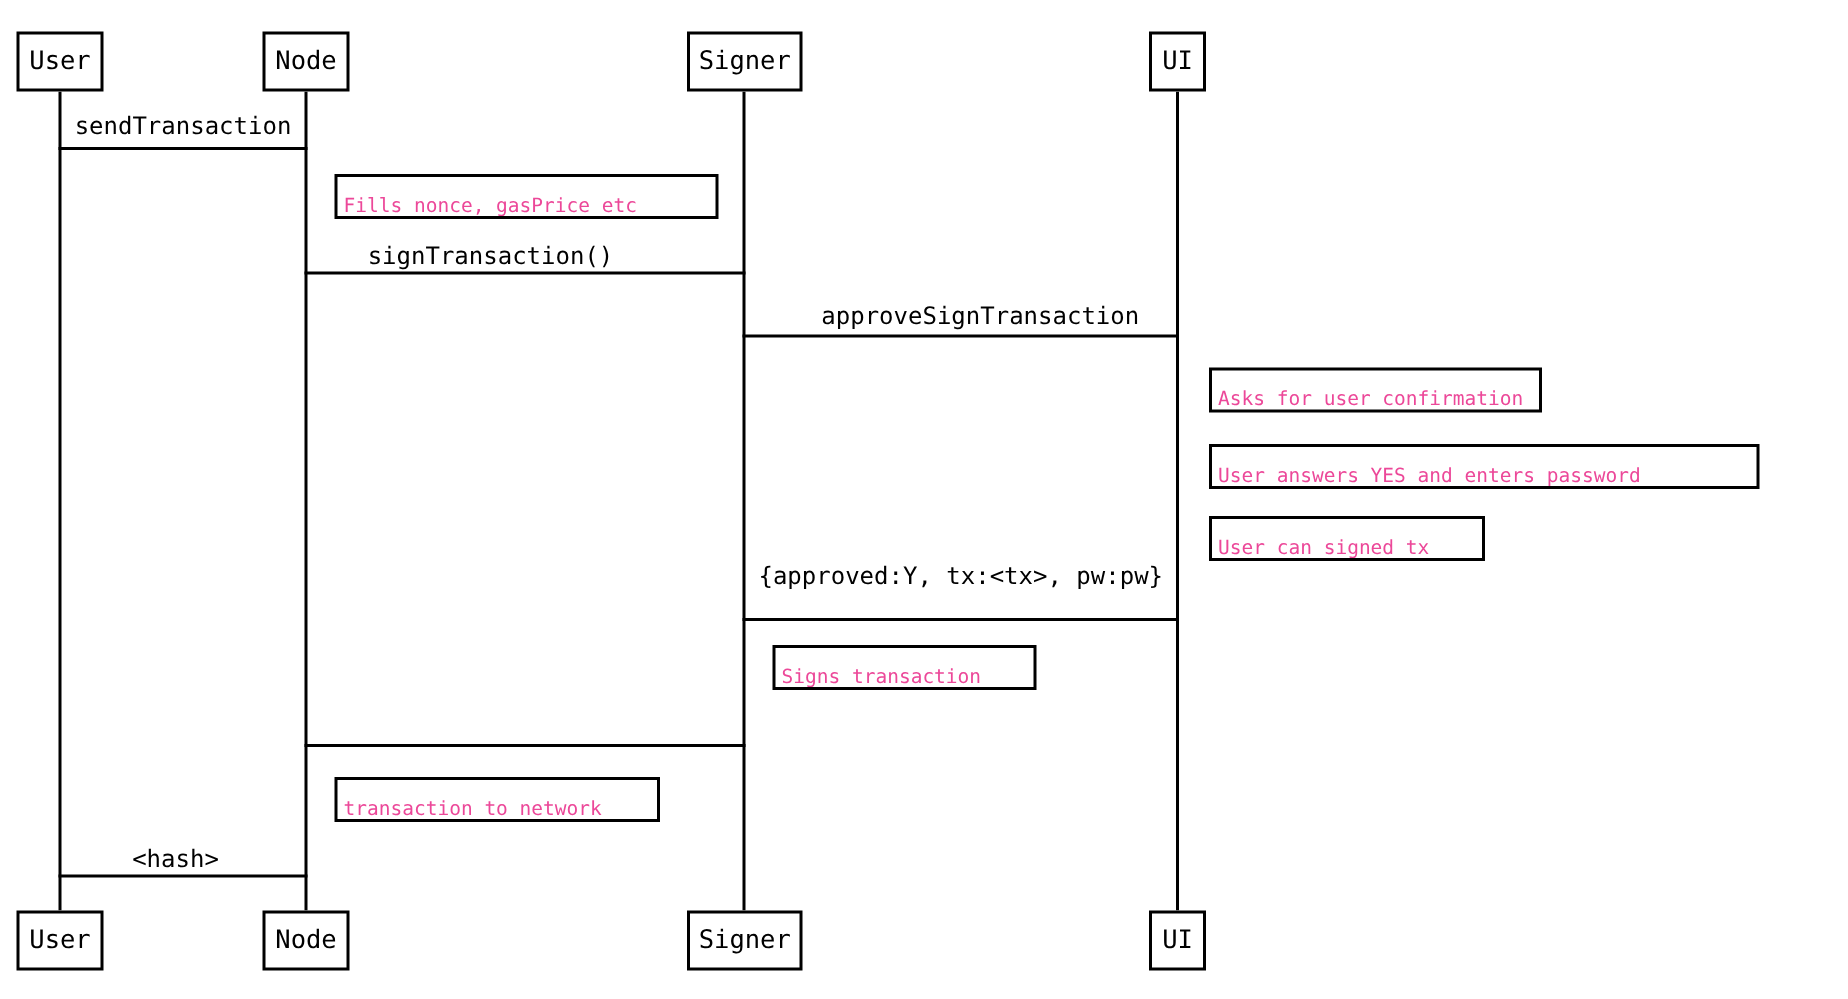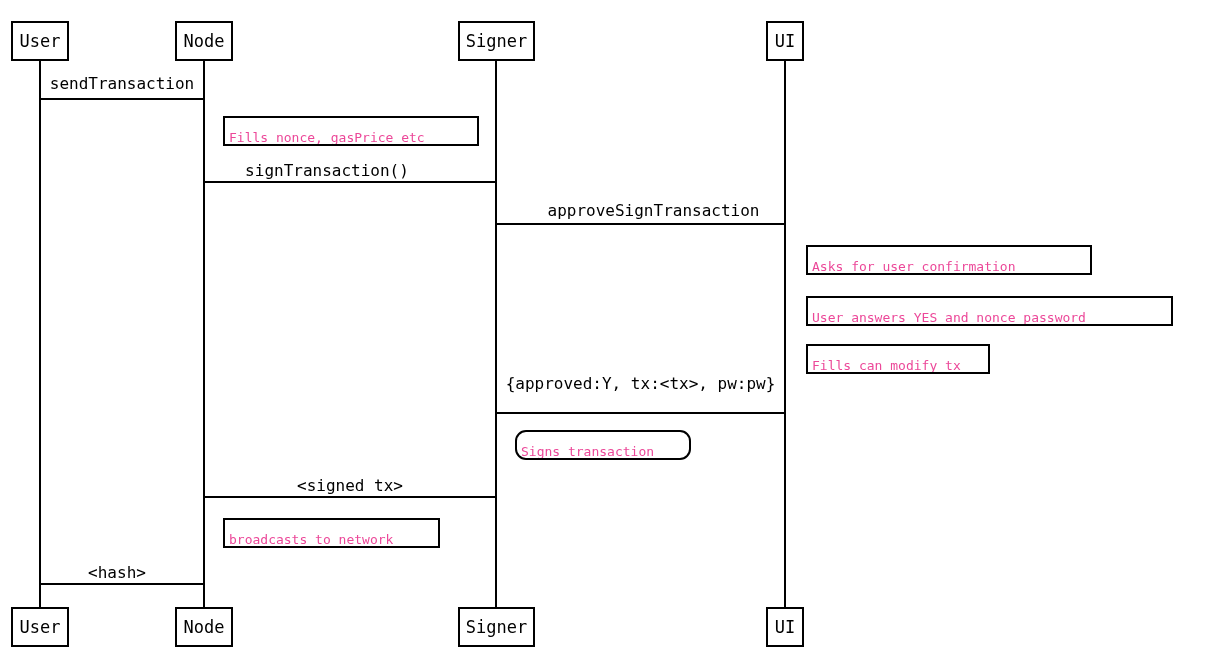--- a/index.html
+++ b/index.html
@@ -114,34 +114,33 @@
     </div>
     <div class="message-line" style="left: 39px; top: 98px; width: 166px;"></div>
     <div class="message-label" style="left: 39px; width: 166px; top: 76px;">sendTransaction</div>
     <div class="message-line" style="left: 203px; top: 181px; width: 294px;"></div>
     <div class="message-label" style="left: 203px; width: 248px; top: 163px;">signTransaction()</div>
     <div class="message-line" style="left: 495px; top: 223px; width: 291px;"></div>
     <div class="message-label" style="left: 495px; width: 291px; top: 203px; margin-left: 13px;">approveSignTransaction</div>
     <div class="message-line" style="left: 495px; top: 412px; width: 291px;"></div>
     <div class="message-label" style="left: 495px; width: 291px; top: 376px;">{approved:Y, tx:&lt;tx&gt;, pw:pw}</div>
     <div class="message-line" style="left: 203px; top: 496px; width: 294px;"></div>
-    <div class="message-label" style="left: 203px; width: 294px; top: 478px;">&lt;signed tx&gt;</div>
     <div class="message-line" style="left: 39px; top: 583px; width: 166px;"></div>
     <div class="message-label" style="left: 34px; width: 166px; top: 565px;">&lt;hash&gt;</div>
     <div class="note-box" style="left: 223px; top: 116px; width: 256px; height: 30px;">
       <span>Fills nonce, gasPrice etc</span>
     </div>
-    <div class="note-box" style="left: 806px; top: 245px; width: 286px; height: 30px;">
+    <div class="note-box" style="left: 806px; top: 245px; width: 222px; height: 30px;">
       <span>Asks for user confirmation</span>
     </div>
     <div class="note-box" style="left: 806px; top: 296px; width: 367px; height: 30px;">
-      <span>User answers YES and nonce password</span>
+      <span>User answers YES and enters password</span>
     </div>
     <div class="note-box" style="left: 806px; top: 344px; width: 184px; height: 30px;">
-      <span>Fills can modify tx</span>
+      <span>User can signed tx</span>
     </div>
-    <div class="note-box" style="left: 515px; top: 430px; width: 176px; height: 30px; border-radius: 11px;">
+    <div class="note-box" style="left: 515px; top: 430px; width: 176px; height: 30px;">
       <span>Signs transaction</span>
     </div>
     <div class="note-box" style="left: 223px; top: 518px; width: 217px; height: 30px;">
-      <span>broadcasts to network</span>
+      <span>transaction to network</span>
     </div>
   </div>
 
 </body></html>

